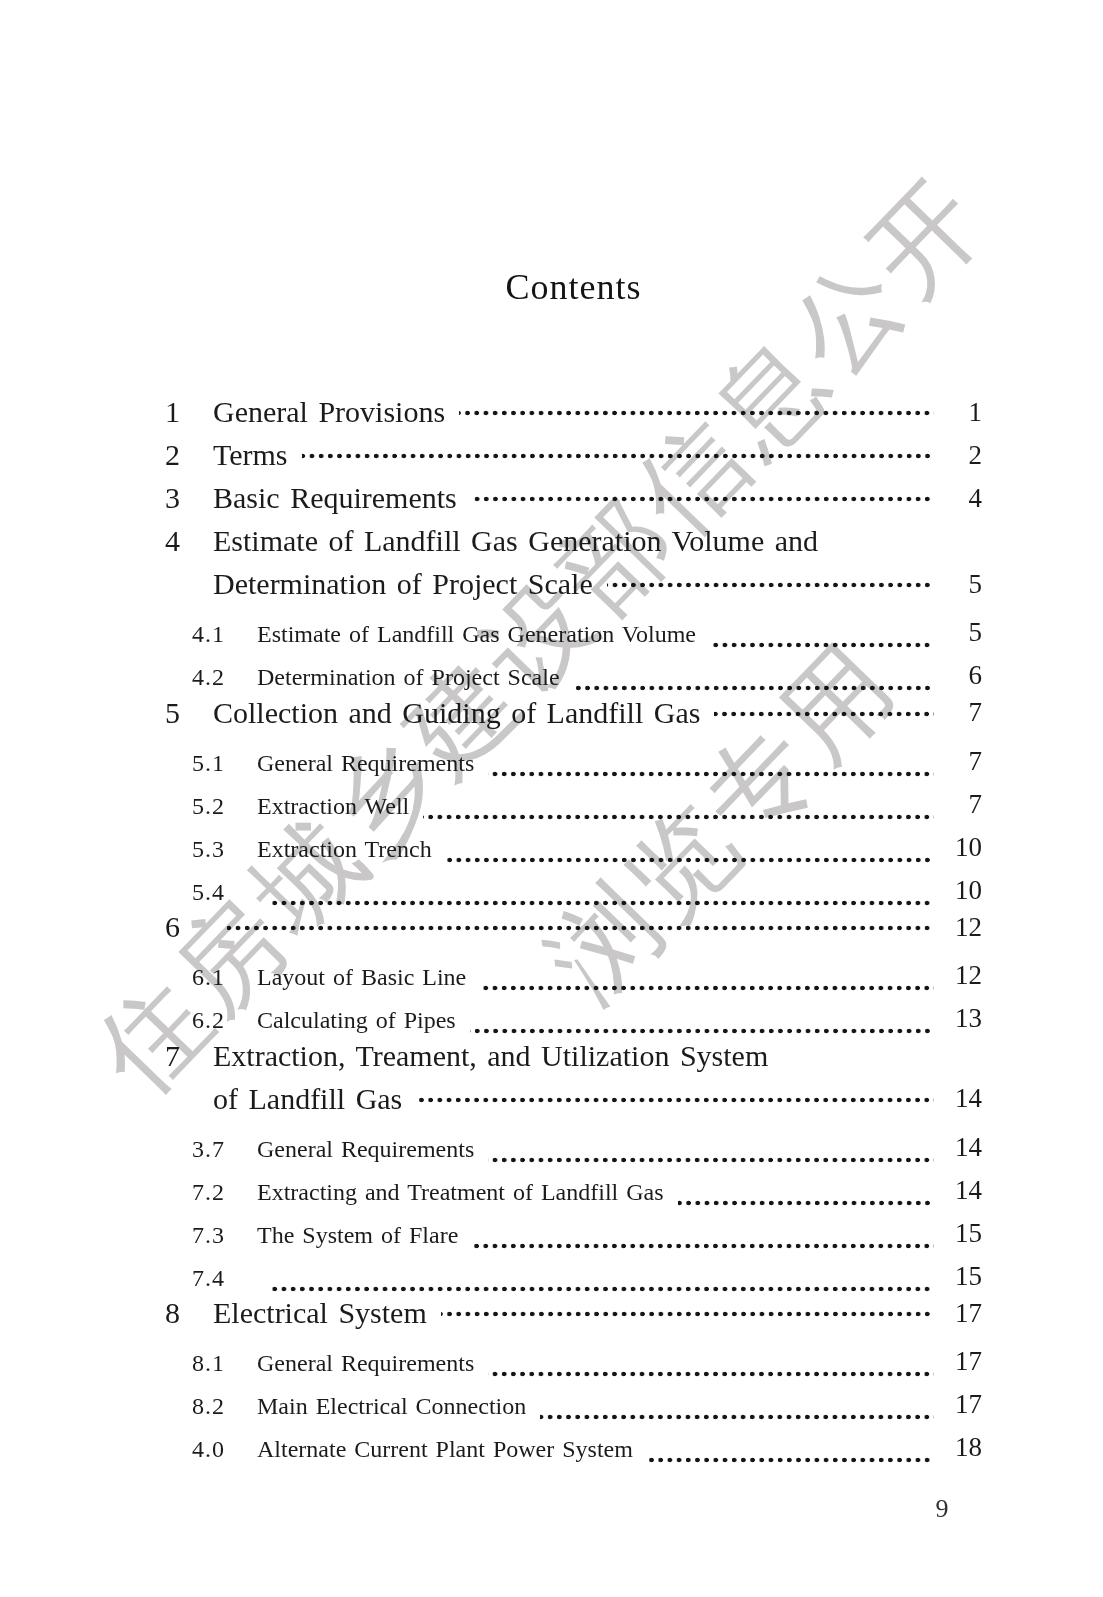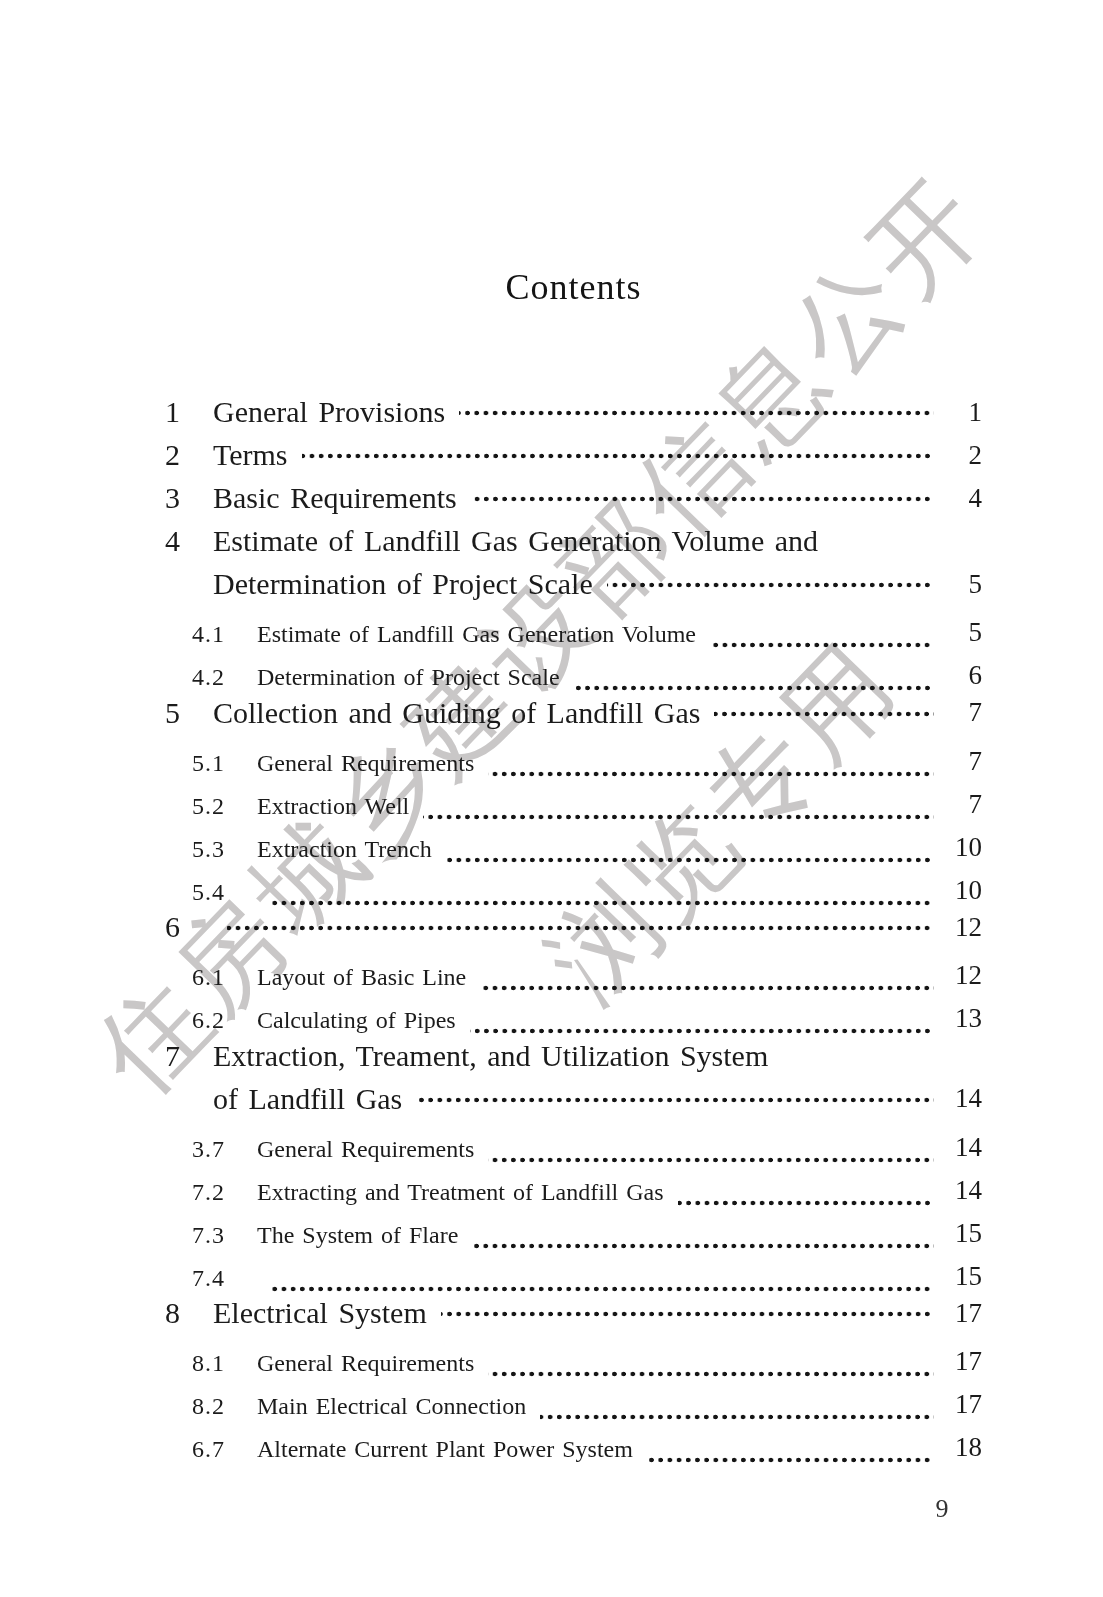--- a/index.html
+++ b/index.html
@@ -208,21 +208,21 @@
         <span class="dots"></span>
         <span class="pg">17</span>
       </div>
       <div class="row l2">
         <span class="num">8.2</span>
         <span class="label">Main Electrical Connection</span>
         <span class="dots"></span>
         <span class="pg">17</span>
       </div>
       <div class="row l2">
-        <span class="num">6.7</span>
+        <span class="num">4.0</span>
         <span class="label">Alternate Current Plant Power System</span>
         <span class="dots"></span>
         <span class="pg">18</span>
       </div>
     </div>
 
   <div class="folio">9</div>
 </div>
 
 </body></html>

